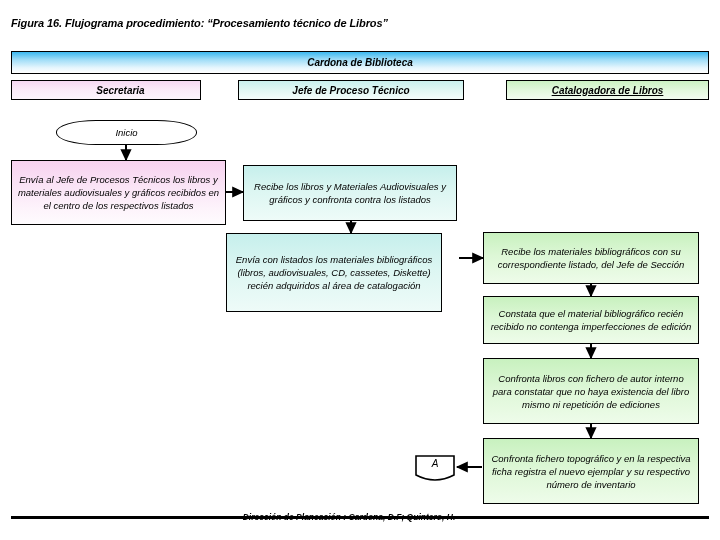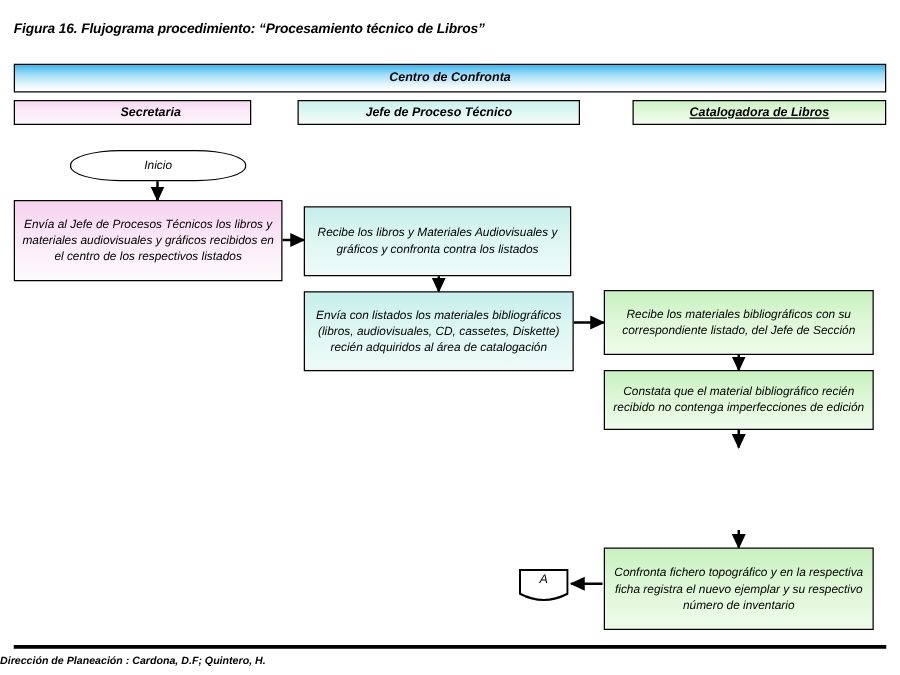--- a/index.html
+++ b/index.html
@@ -126,23 +126,23 @@
     position: absolute;
     left: 11px;
     top: 516px;
     width: 698px;
     height: 3px;
     background: #000000;
   }
   .footer-text {
     position: absolute;
     left: 0;
-    top: 523px;
+    top: 512px;
     width: 709px;
-    text-align: left;
+    text-align: center;
     font-size: 8.5px;
     font-style: italic;
     font-weight: bold;
     padding-right: 11px;
     box-sizing: border-box;
   }
 
   svg.arrows {
     position: absolute;
     left: 0; top: 0;
@@ -151,21 +151,21 @@
     pointer-events: none;
   }
 </style>
 </head>
 <body>
 
 <div id="canvas">
 
   <div class="fig-title">Figura 16. Flujograma procedimiento: “Procesamiento técnico de Libros”</div>
 
-  <div class="lane-bar lane-top">Centro de Confronta</div>
+  <div class="lane-bar lane-top">Cardona de Biblioteca</div>
 
   <div class="lane-bar lane-a">Secretaria</div>
 
   <div class="lane-bar lane-b">Jefe de Proceso Técnico</div>
 
   <div class="lane-bar lane-c">Catalogadora de  Libros</div>
 
   <svg class="arrows" viewBox="0 0 720 540" xmlns="http://www.w3.org/2000/svg">
     <defs>
       <marker id="ah" markerWidth="7" markerHeight="7" refX="5.4" refY="3" orient="auto" markerUnits="strokeWidth">
@@ -195,32 +195,35 @@
   </div>
 
   <div class="node fill-pink" style="left:11px; top:160px; width:215px; height:65px;">
     <span>Envía al Jefe de Procesos Técnicos los libros y materiales audiovisuales y gráficos recibidos en el centro de los respectivos listados</span>
   </div>
 
   <div class="node fill-cyan" style="left:243px; top:165px; width:214px; height:56px;">
     <span>Recibe los libros y Materiales Audiovisuales y gráficos y confronta contra los listados</span>
   </div>
 
-  <div class="node fill-cyan" style="left:243px; top:233px; width:216px; height:64px;">
+  <div class="node fill-cyan" style="left:226px; top:233px; width:216px; height:79px;">
     <span>Envía con listados los materiales bibliográficos (libros, audiovisuales, CD, cassetes, Diskette) recién adquiridos al área de catalogación</span>
   </div>
 
   <div class="node fill-green" style="left:483px; top:232px; width:216px; height:52px;">
     <span>Recibe los materiales bibliográficos con su correspondiente listado, del Jefe de Sección</span>
   </div>
 
   <div class="node fill-green" style="left:483px; top:296px; width:216px; height:48px;">
     <span>Constata que el material bibliográfico recién recibido no contenga imperfecciones de edición</span>
   </div>
 
+  <div class="node fill-green" style="left:483px; top:358px; width:216px; height:66px;">
+    <span>Confronta libros con fichero de autor interno para constatar que no haya existencia del libro mismo ni repetición de ediciones</span>
+  </div>
 
   <div class="node fill-green" style="left:483px; top:438px; width:216px; height:66px;">
     <span>Confronta fichero topográfico y en la respectiva ficha registra el nuevo ejemplar y su respectivo número de inventario</span>
   </div>
 
   <div class="conn-a">
     <svg width="40" height="30" viewBox="0 0 40 30" xmlns="http://www.w3.org/2000/svg">
       <path d="M1,1 L39,1 L39,20 Q20,30 1,20 Z" fill="#ffffff" stroke="#000000" stroke-width="1.6"></path>
     </svg>
     <div class="conn-label">A</div>

